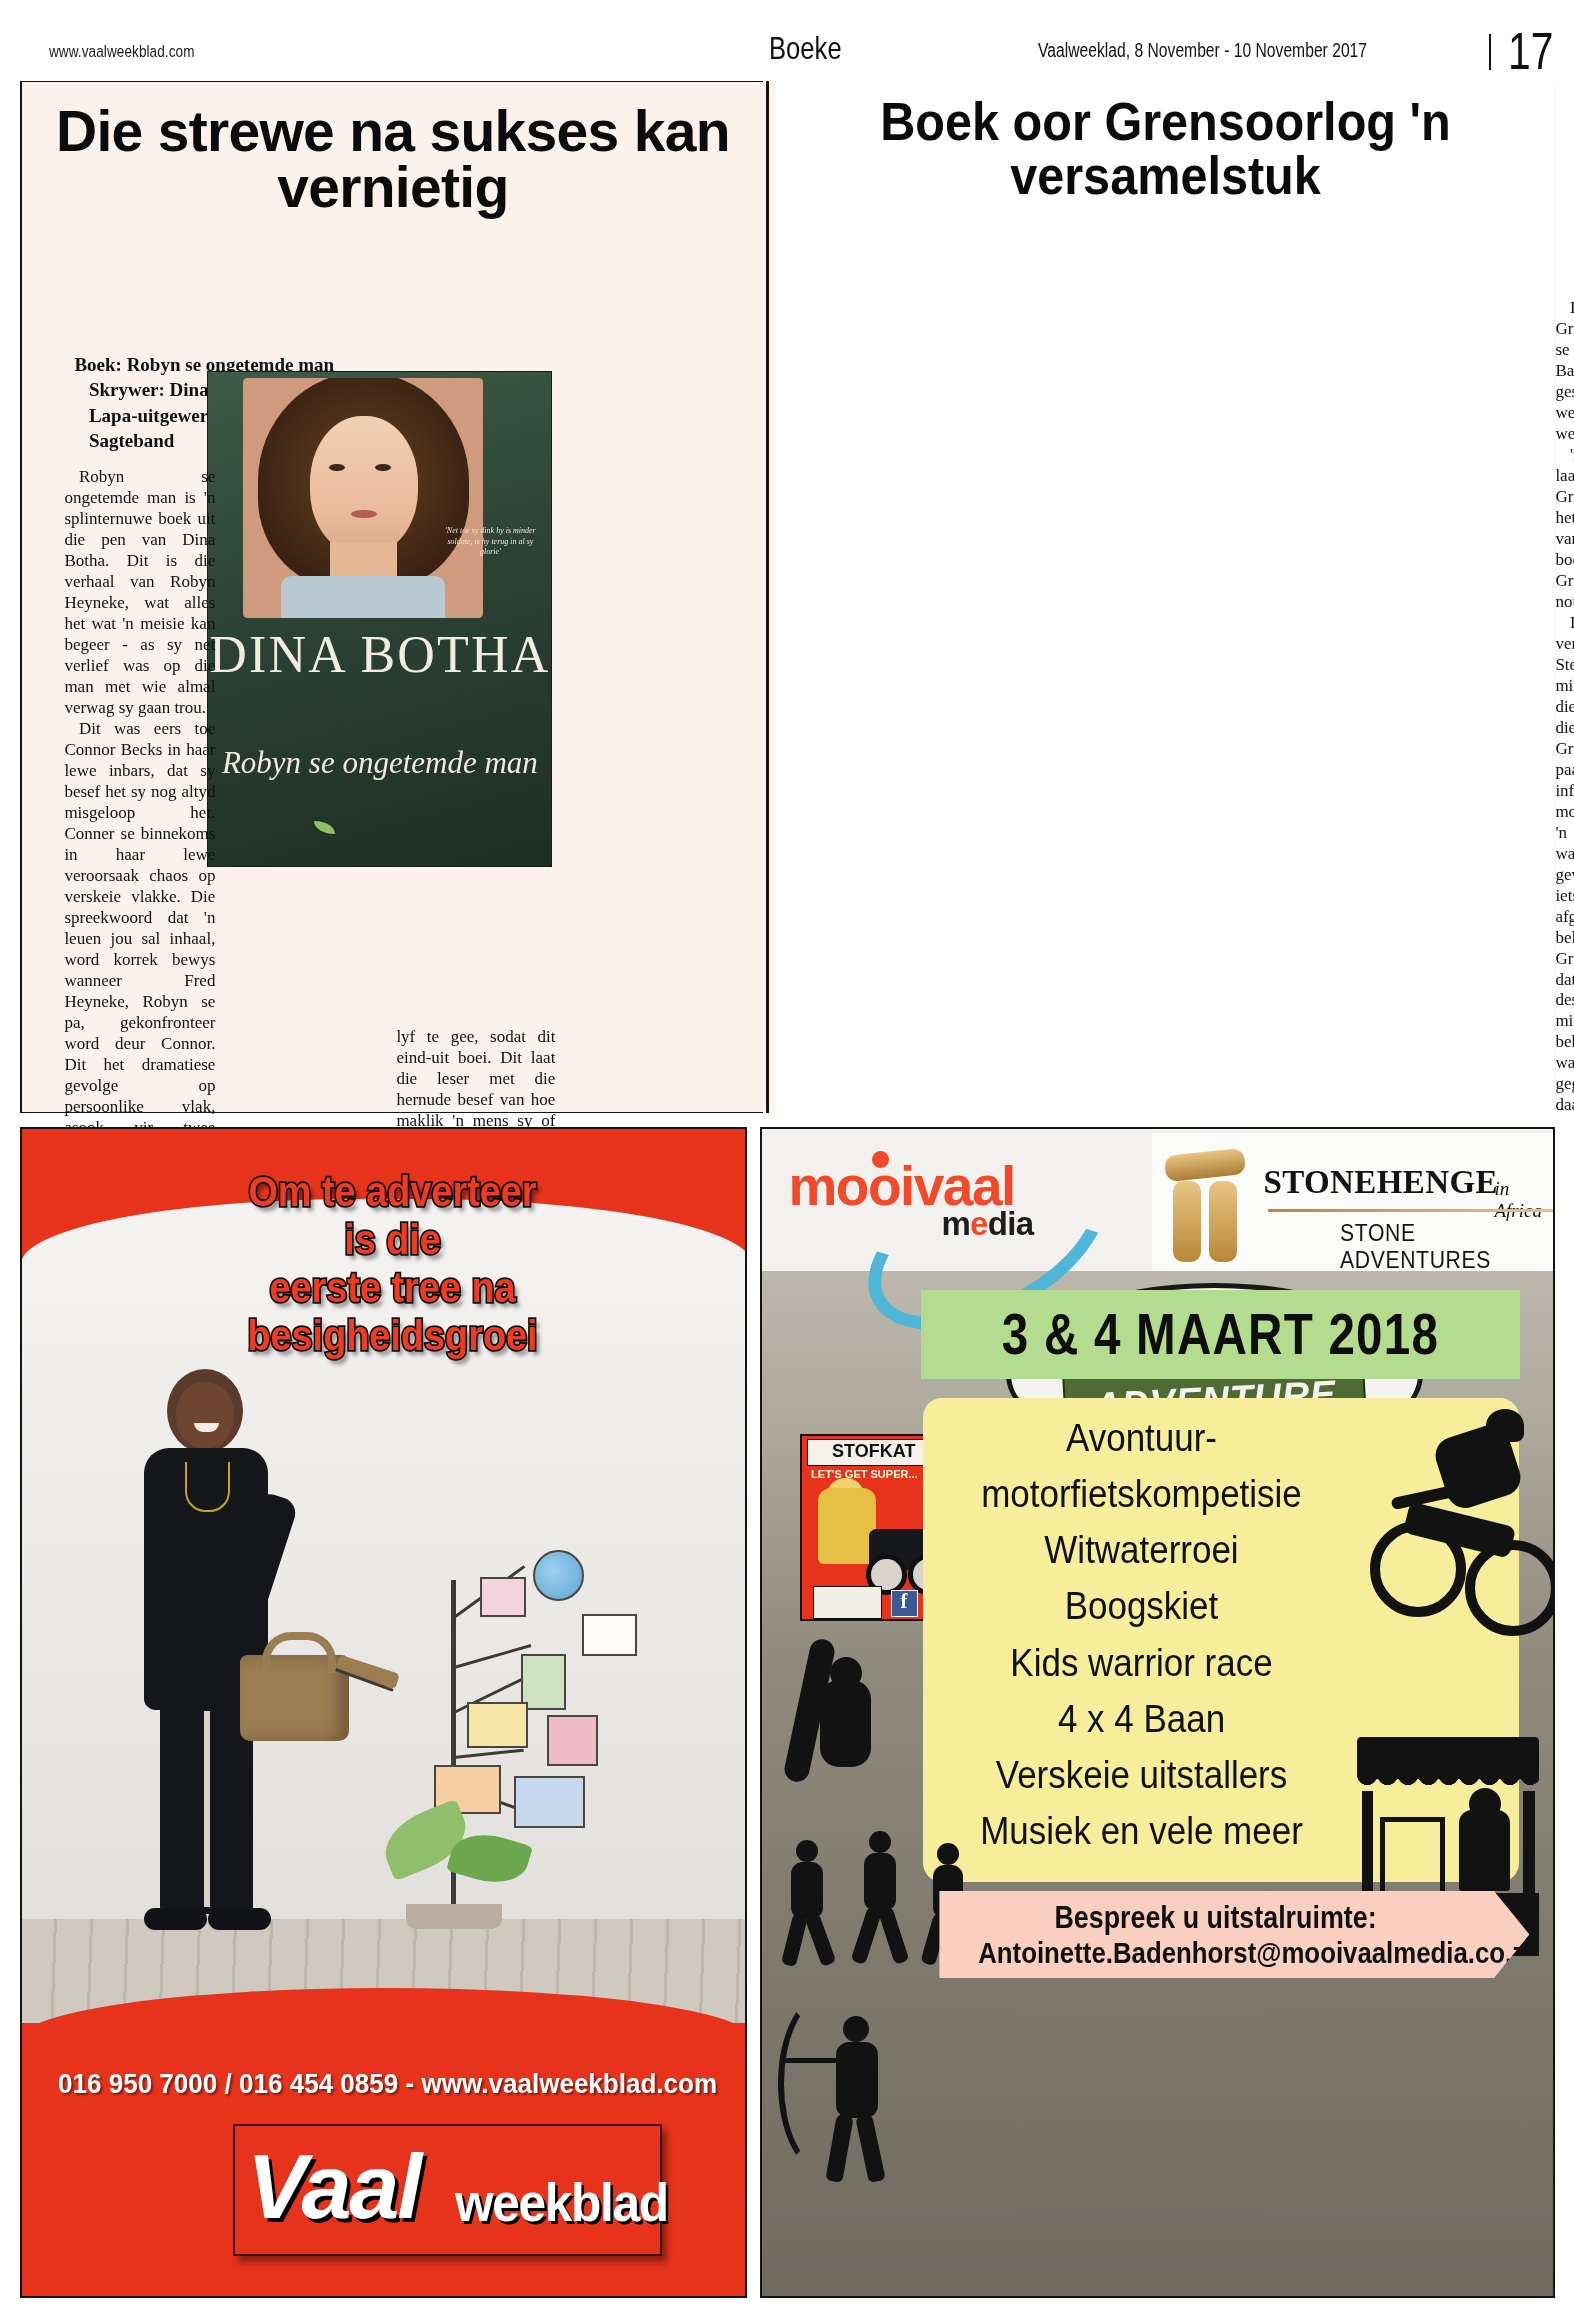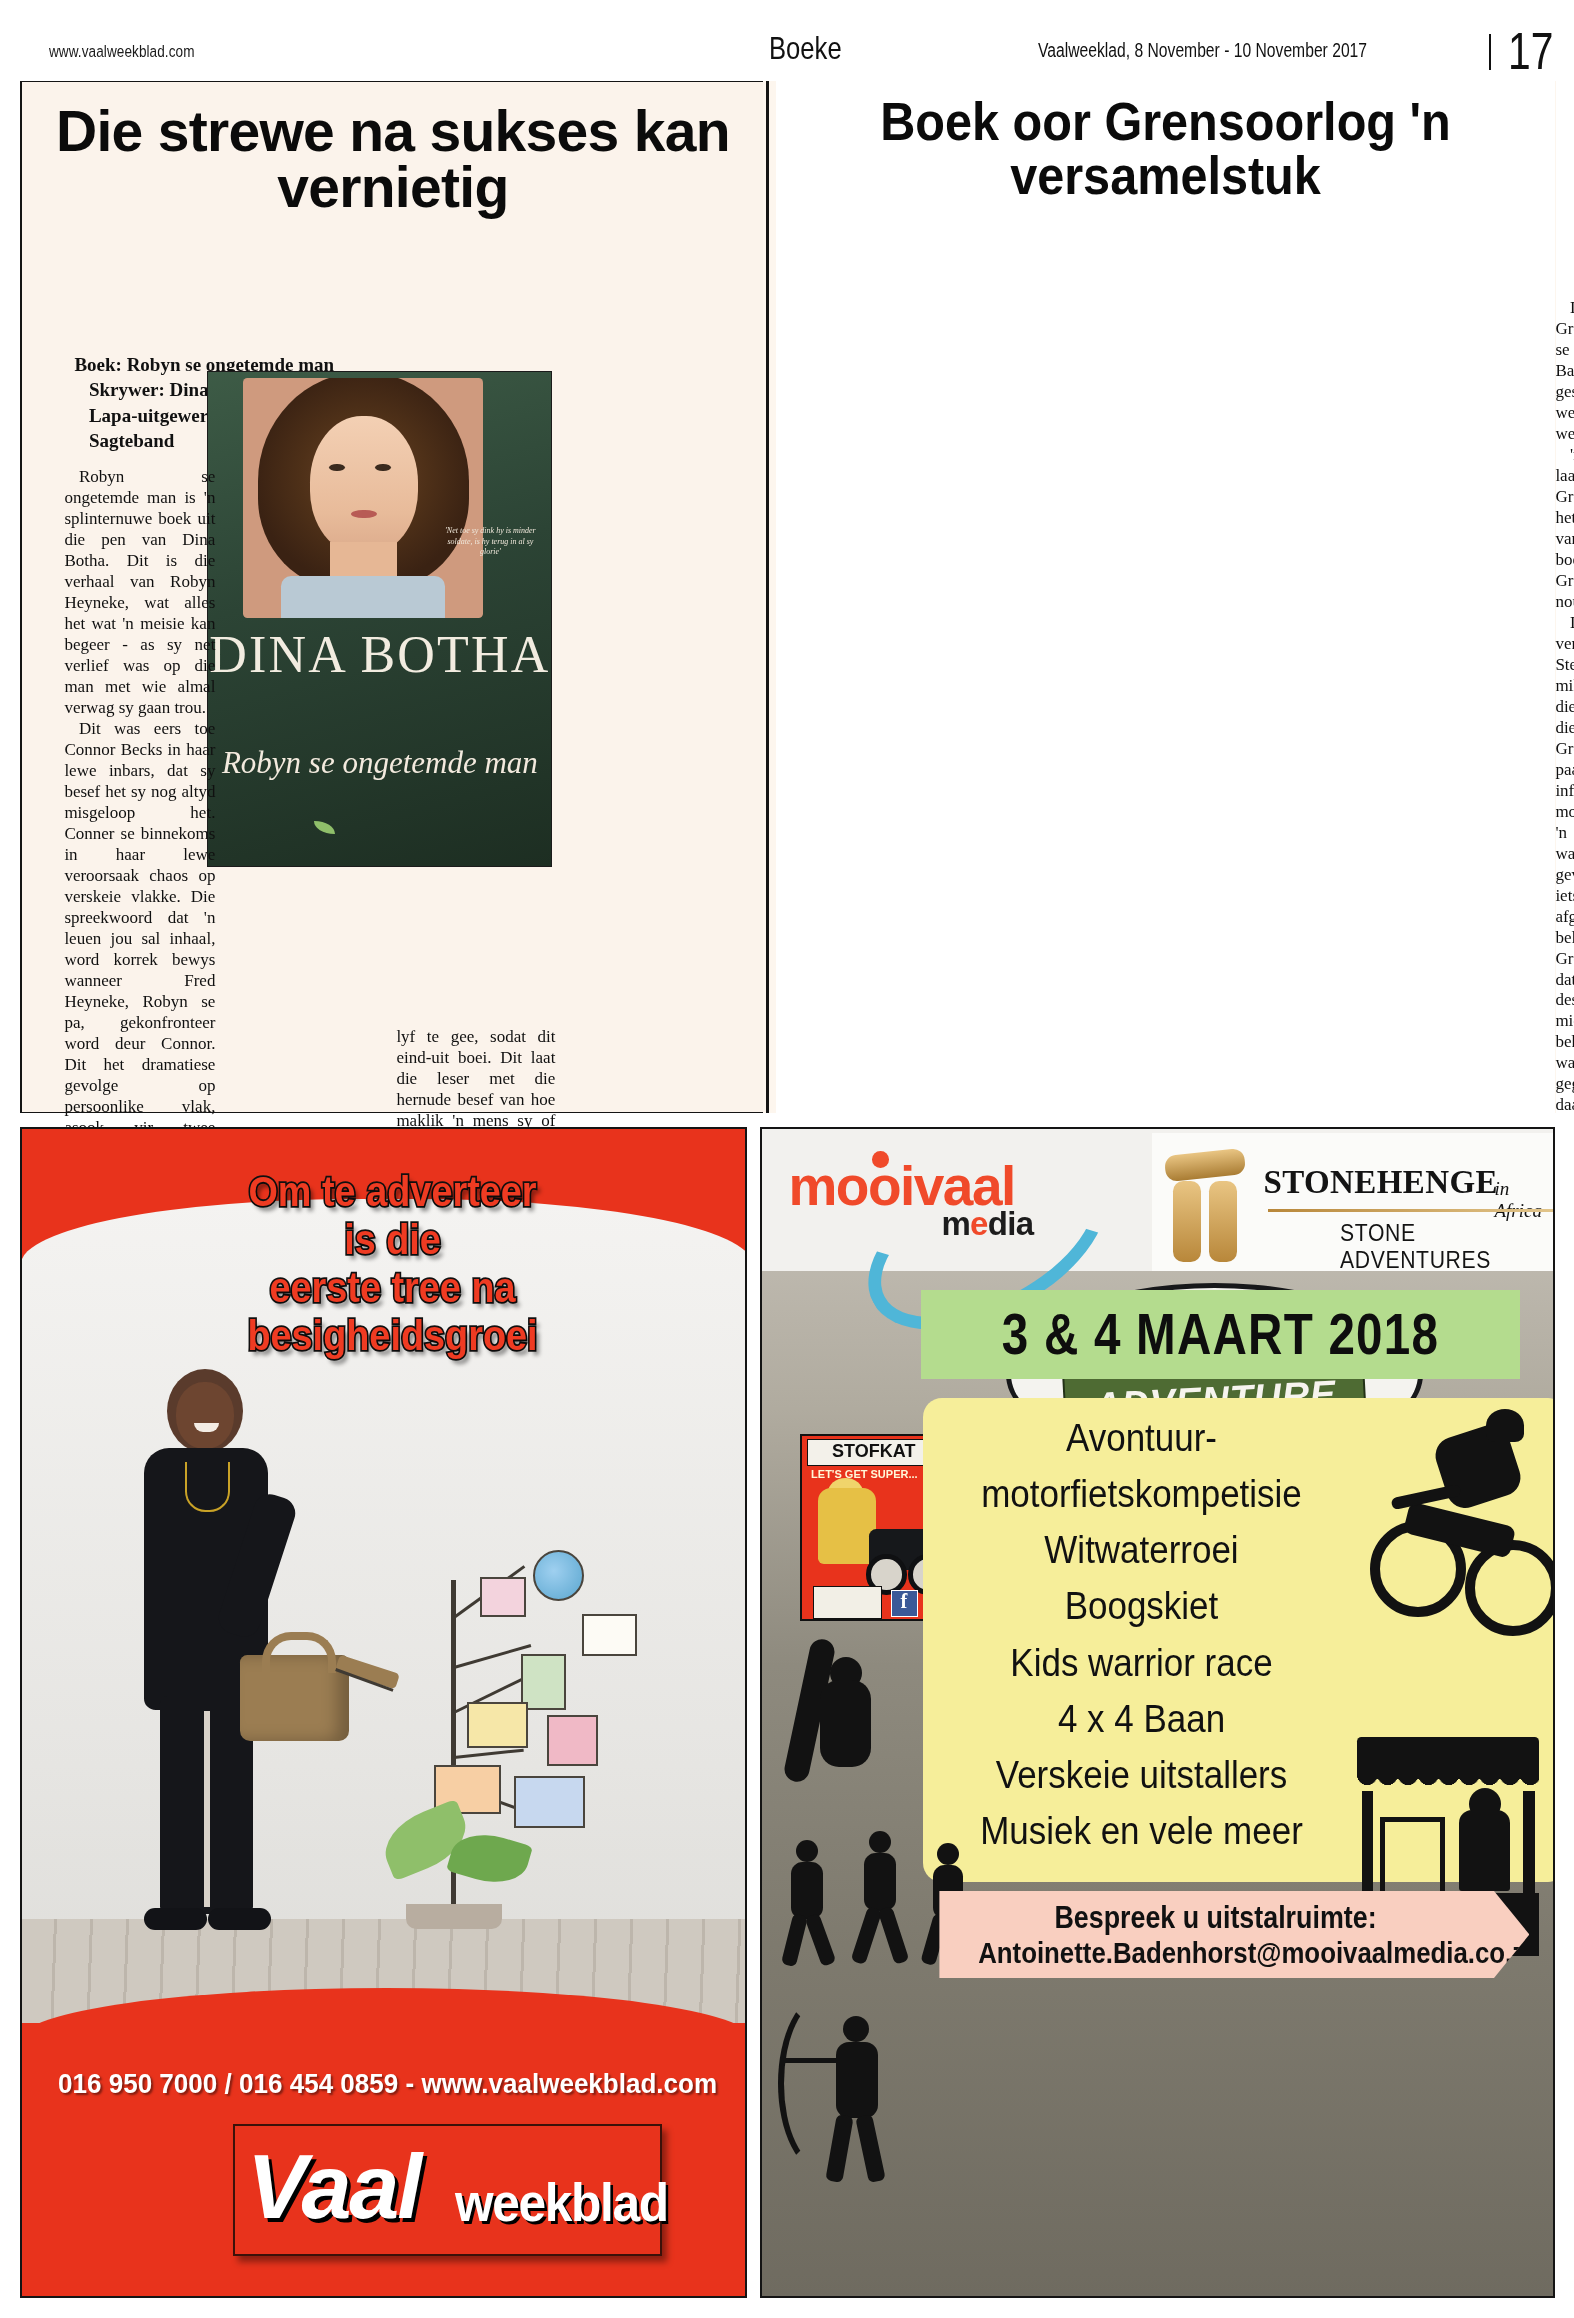--- a/index.html
+++ b/index.html
@@ -175,21 +175,21 @@
   .sk-bike{position:absolute;left:67px;top:93px;width:70px;height:41px;background:#16181b;border-radius:7.3px;}
   .sk-wh1{position:absolute;left:64px;top:118px;width:30.5px;height:30.5px;border:5.1px solid #0f1012;border-radius:50%;background:#d8d4cb;}
   .sk-wh2{position:absolute;left:106px;top:118px;width:30.5px;height:30.5px;border:5.1px solid #0f1012;border-radius:50%;background:#d8d4cb;}
   .sk-fb{position:absolute;left:89px;top:154px;width:25px;height:25px;background:#3b5998;border:1.5px solid #fff;}
   .sk-fb::after{content:"f";position:absolute;left:8px;top:-1.5px;color:#fff;font-family:"Liberation Serif",serif;font-weight:bold;font-size:20.4px;}
   .sk-ph{position:absolute;left:10.2px;top:150px;width:67px;height:30.5px;background:#f2efe6;border:1.5px solid #111;}
   .ar-date{position:absolute;left:159px;top:161px;width:599px;height:89px;background:#b4dc8e;}
   .ar-date span{position:absolute;left:0;top:10.2px;width:599px;text-align:center;
      font-family:"Liberation Sans",sans-serif;font-weight:bold;font-size:58px;color:#0e0e0e;
      transform:scaleX(.82);transform-origin:center top;letter-spacing:1.5px;}
-  .ar-yellow{position:absolute;left:161px;top:269px;width:596px;height:484px;background:#f6ee9a;border-radius:19px;padding-left:48px;}
+  .ar-yellow{position:absolute;left:161px;top:269px;width:596px;height:484px;background:#f6ee9a;border-radius:19px;}
   .ar-list{position:absolute;left:14.5px;top:11.6px;width:407px;text-align:center;
      font-family:"Liberation Sans",sans-serif;font-size:38px;line-height:1.48;color:#111;
      transform:scaleX(.92);transform-origin:center top;}
   .ar-list div{white-space:nowrap;}
   .ar-pink{position:absolute;left:177px;top:762px;width:590px;height:87px;background:#f9cfc0;
      clip-path:polygon(0 0,94% 0,100% 50%,94% 100%,0 100%);}
   .ar-pink .p1{position:absolute;left:0;top:8.7px;width:553px;text-align:center;
      font-family:"Liberation Sans",sans-serif;font-weight:bold;font-size:30.5px;color:#111;transform:scaleX(.88);transform-origin:center top;}
   .ar-pink .p2{position:absolute;left:0;top:45px;width:560px;text-align:center;
      font-family:"Liberation Sans",sans-serif;font-weight:bold;font-size:30px;color:#111;transform:scaleX(.86);transform-origin:center top;}

